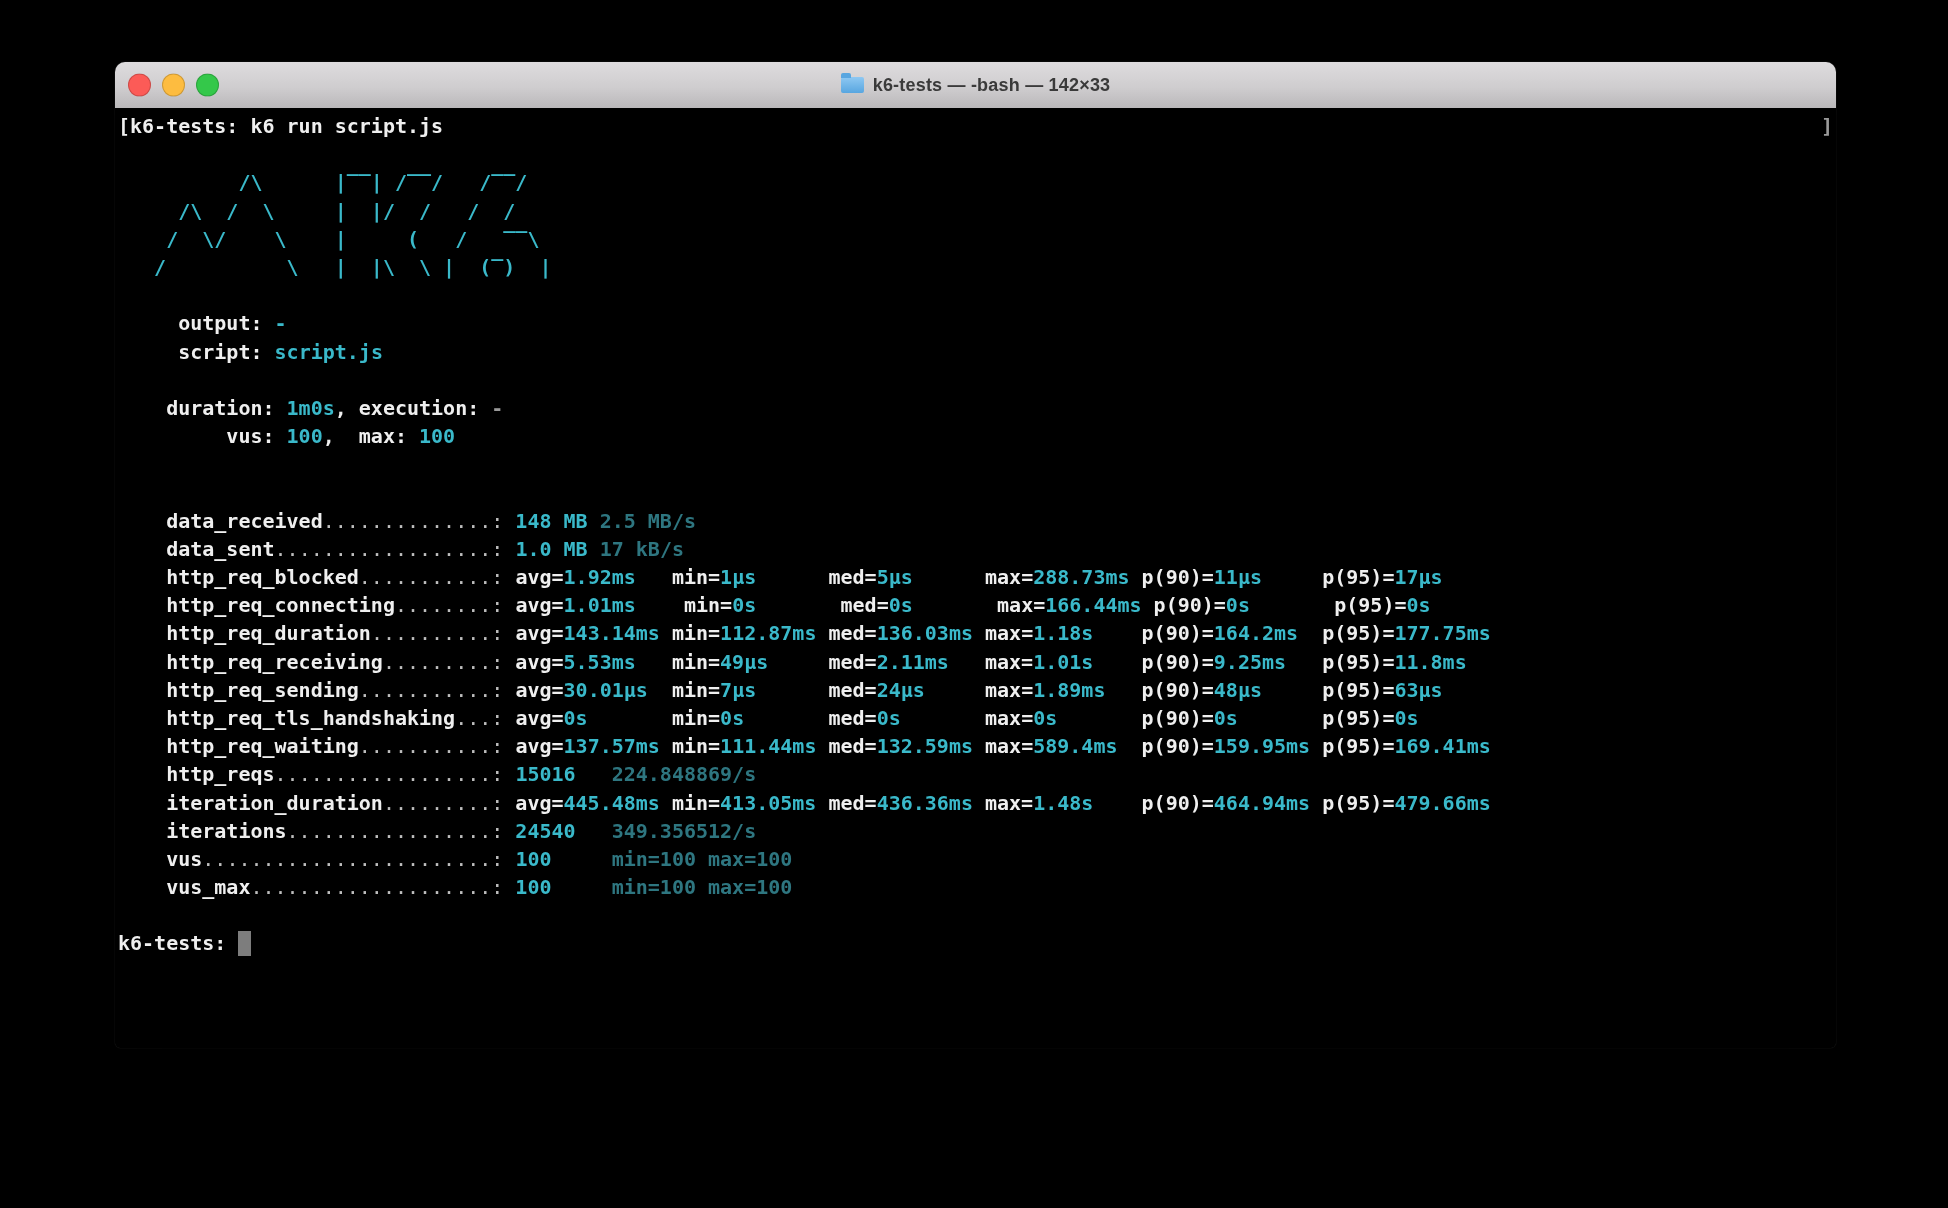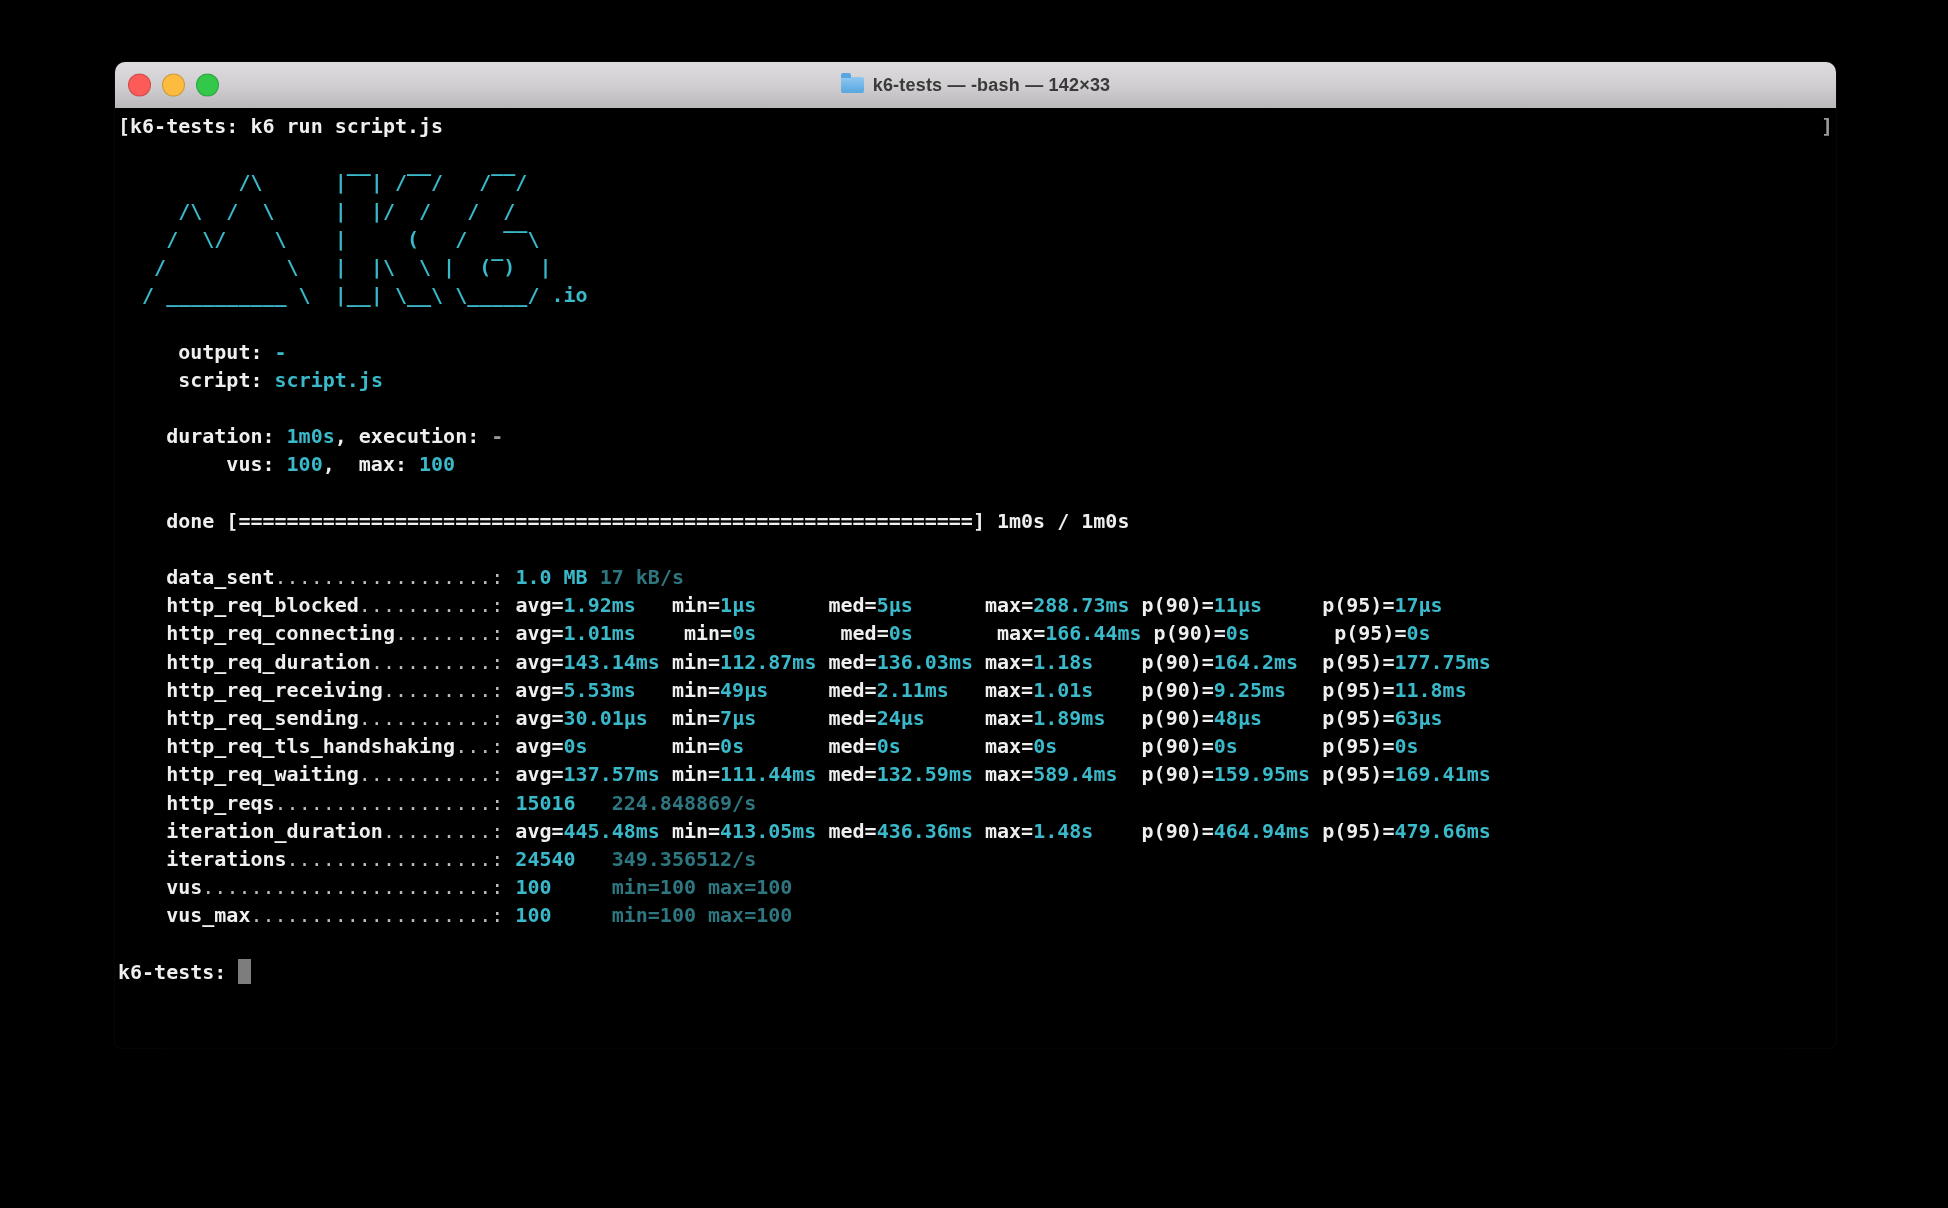--- a/index.html
+++ b/index.html
@@ -43,30 +43,29 @@
       <span class="titletext">k6-tests — -bash — 142×33</span>
     </div>
   </div>
   <div class="content">
       <div class="tline"><span class="seg-w">[k6-tests: k6 run script.js</span><span class="flex-fill"></span><span class="seg-g">]</span></div>
       <div class="tline"></div>
       <div class="tline"><span class="seg-c">          /\      |‾‾| /‾‾/   /‾‾/</span></div>
       <div class="tline"><span class="seg-c">     /\  /  \     |  |/  /   /  /</span></div>
       <div class="tline"><span class="seg-c">    /  \/    \    |     (   /   ‾‾\</span></div>
       <div class="tline"><span class="seg-c">   /          \   |  |\  \ |  (‾)  |</span></div>
-      <div class="tline"><span class="seg-c">  / __________ \  |__| \__\ \_____/ .io</span></div>
       <div class="tline"></div>
       <div class="tline"><span class="seg-w">     output: </span><span class="seg-c">-</span></div>
       <div class="tline"><span class="seg-w">     script: </span><span class="seg-c">script.js</span></div>
       <div class="tline"></div>
       <div class="tline"><span class="seg-w">    duration: </span><span class="seg-c">1m0s</span><span class="seg-w">, execution: </span><span class="seg-g">-</span></div>
       <div class="tline"><span class="seg-w">         vus: </span><span class="seg-c">100</span><span class="seg-w">,  max: </span><span class="seg-c">100</span></div>
       <div class="tline"></div>
-      <div class="tline"><span class="seg-w">    done [=============================================================] 1m0s / 1m0s</span></div>
       <div class="tline"></div>
+      <div class="tline"><span class="seg-w">    data_received</span><span class="seg-d">..............: </span><span class="seg-c">148 MB </span><span class="seg-t">2.5 MB/s</span></div>
       <div class="tline"><span class="seg-w">    data_sent</span><span class="seg-d">..................: </span><span class="seg-c">1.0 MB </span><span class="seg-t">17 kB/s</span></div>
       <div class="tline"><span class="seg-w">    http_req_blocked</span><span class="seg-d">...........: </span><span class="seg-w">avg=</span><span class="seg-c">1.92ms   </span><span class="seg-w">min=</span><span class="seg-c">1µs      </span><span class="seg-w">med=</span><span class="seg-c">5µs      </span><span class="seg-w">max=</span><span class="seg-c">288.73ms </span><span class="seg-w">p(90)=</span><span class="seg-c">11µs     </span><span class="seg-w">p(95)=</span><span class="seg-c">17µs</span></div>
       <div class="tline"><span class="seg-w">    http_req_connecting</span><span class="seg-d">........: </span><span class="seg-w">avg=</span><span class="seg-c">1.01ms    </span><span class="seg-w">min=</span><span class="seg-c">0s       </span><span class="seg-w">med=</span><span class="seg-c">0s       </span><span class="seg-w">max=</span><span class="seg-c">166.44ms </span><span class="seg-w">p(90)=</span><span class="seg-c">0s       </span><span class="seg-w">p(95)=</span><span class="seg-c">0s</span></div>
       <div class="tline"><span class="seg-w">    http_req_duration</span><span class="seg-d">..........: </span><span class="seg-w">avg=</span><span class="seg-c">143.14ms </span><span class="seg-w">min=</span><span class="seg-c">112.87ms </span><span class="seg-w">med=</span><span class="seg-c">136.03ms </span><span class="seg-w">max=</span><span class="seg-c">1.18s    </span><span class="seg-w">p(90)=</span><span class="seg-c">164.2ms  </span><span class="seg-w">p(95)=</span><span class="seg-c">177.75ms</span></div>
       <div class="tline"><span class="seg-w">    http_req_receiving</span><span class="seg-d">.........: </span><span class="seg-w">avg=</span><span class="seg-c">5.53ms   </span><span class="seg-w">min=</span><span class="seg-c">49µs     </span><span class="seg-w">med=</span><span class="seg-c">2.11ms   </span><span class="seg-w">max=</span><span class="seg-c">1.01s    </span><span class="seg-w">p(90)=</span><span class="seg-c">9.25ms   </span><span class="seg-w">p(95)=</span><span class="seg-c">11.8ms</span></div>
       <div class="tline"><span class="seg-w">    http_req_sending</span><span class="seg-d">...........: </span><span class="seg-w">avg=</span><span class="seg-c">30.01µs  </span><span class="seg-w">min=</span><span class="seg-c">7µs      </span><span class="seg-w">med=</span><span class="seg-c">24µs     </span><span class="seg-w">max=</span><span class="seg-c">1.89ms   </span><span class="seg-w">p(90)=</span><span class="seg-c">48µs     </span><span class="seg-w">p(95)=</span><span class="seg-c">63µs</span></div>
       <div class="tline"><span class="seg-w">    http_req_tls_handshaking</span><span class="seg-d">...: </span><span class="seg-w">avg=</span><span class="seg-c">0s       </span><span class="seg-w">min=</span><span class="seg-c">0s       </span><span class="seg-w">med=</span><span class="seg-c">0s       </span><span class="seg-w">max=</span><span class="seg-c">0s       </span><span class="seg-w">p(90)=</span><span class="seg-c">0s       </span><span class="seg-w">p(95)=</span><span class="seg-c">0s</span></div>
       <div class="tline"><span class="seg-w">    http_req_waiting</span><span class="seg-d">...........: </span><span class="seg-w">avg=</span><span class="seg-c">137.57ms </span><span class="seg-w">min=</span><span class="seg-c">111.44ms </span><span class="seg-w">med=</span><span class="seg-c">132.59ms </span><span class="seg-w">max=</span><span class="seg-c">589.4ms  </span><span class="seg-w">p(90)=</span><span class="seg-c">159.95ms </span><span class="seg-w">p(95)=</span><span class="seg-c">169.41ms</span></div>
       <div class="tline"><span class="seg-w">    http_reqs</span><span class="seg-d">..................: </span><span class="seg-c">15016   </span><span class="seg-t">224.848869/s</span></div>
       <div class="tline"><span class="seg-w">    iteration_duration</span><span class="seg-d">.........: </span><span class="seg-w">avg=</span><span class="seg-c">445.48ms </span><span class="seg-w">min=</span><span class="seg-c">413.05ms </span><span class="seg-w">med=</span><span class="seg-c">436.36ms </span><span class="seg-w">max=</span><span class="seg-c">1.48s    </span><span class="seg-w">p(90)=</span><span class="seg-c">464.94ms </span><span class="seg-w">p(95)=</span><span class="seg-c">479.66ms</span></div>

